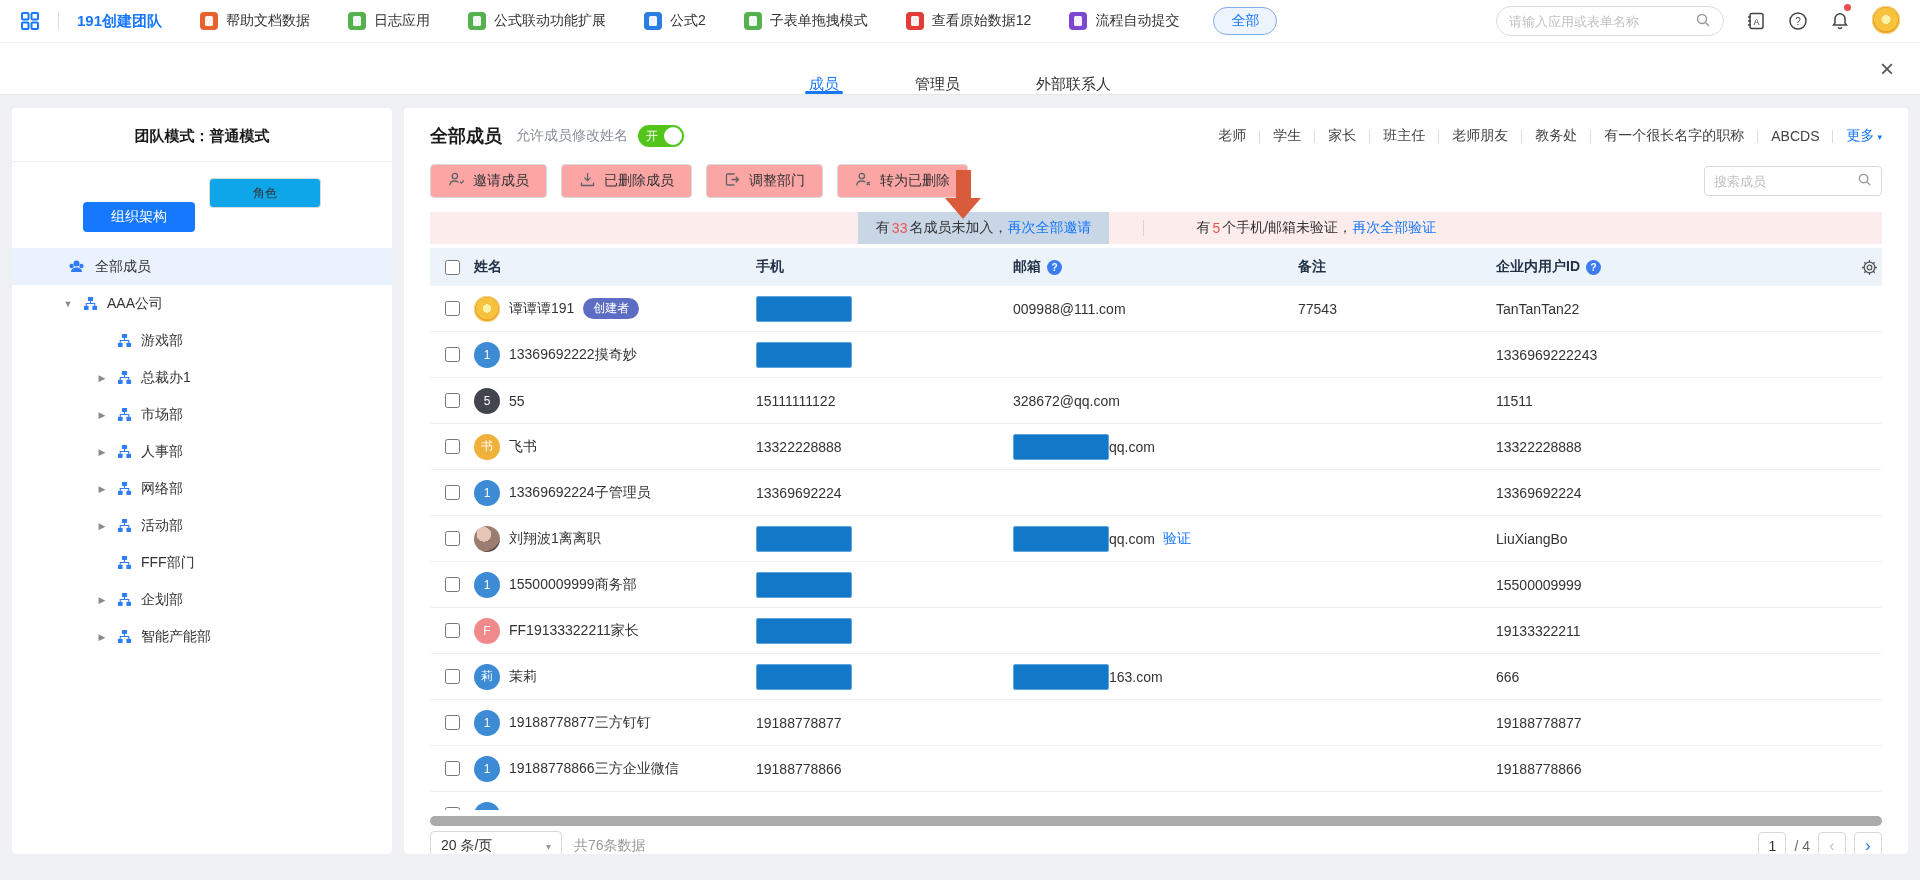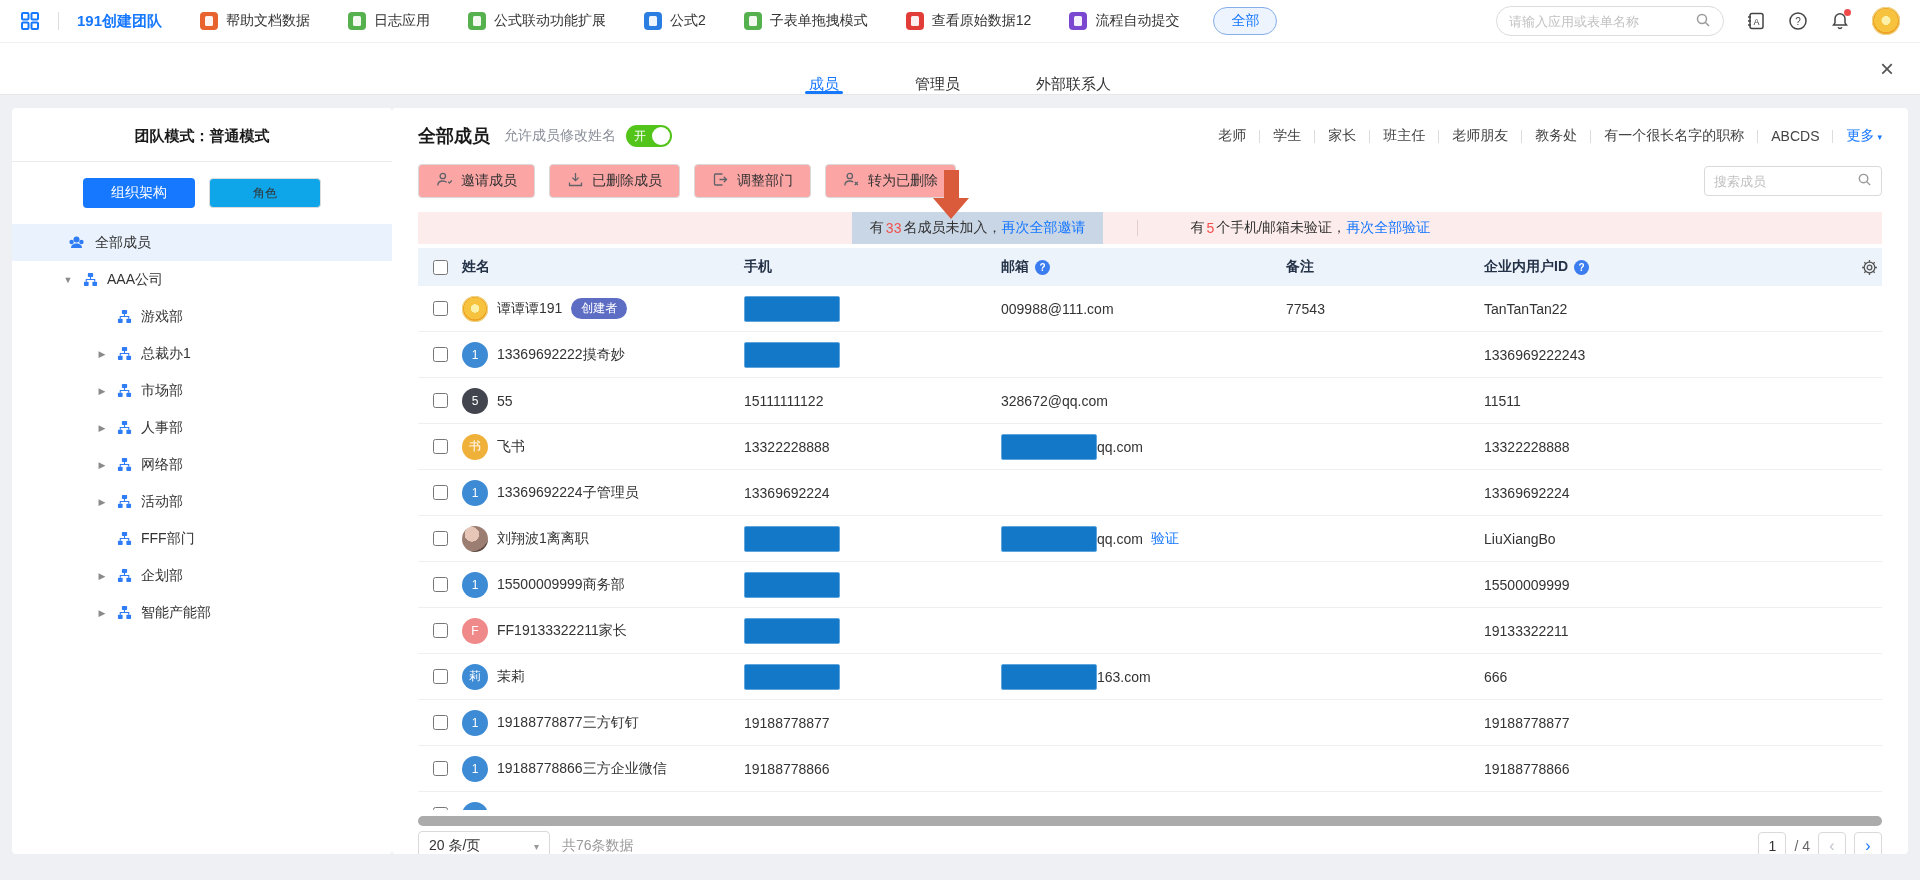--- a/index.html
+++ b/index.html
@@ -12,45 +12,45 @@
   .topbar { height:43px; background:#fff; display:flex; align-items:center; padding:0 20px; border-bottom:1px solid #f0f0f0; }
   .grid-icon { display:inline-flex; cursor:pointer; }
   .tb-divider { width:1px; height:18px; background:#ddd; margin:0 18px; }
   .team-name { color:#1677ff; font-size:15px; font-weight:bold; cursor:pointer; }
   .apps { display:flex; align-items:center; }
   .app { display:flex; align-items:center; margin-left:38px; cursor:pointer; white-space:nowrap; }
   .app-icon { width:18px; height:18px; border-radius:4px; margin-right:8px; position:relative; flex:none; }
   .app-icon::after { content:""; position:absolute; left:5px; top:4px; width:8px; height:10px; background:rgba(255,255,255,.92); border-radius:1.5px; }
   .app-label { color:#333; font-size:14px; }
   .all-pill { margin-left:34px; padding:4px 17px; border:1px solid #85aeea; border-radius:15px; color:#1677ff; background:#eef4fe; cursor:pointer; }
-  .tb-right { margin-left:auto; display:flex; align-items:center; gap:22px; }
+  .tb-right { margin-left:auto; display:flex; gap:22px; }
   .tb-search { width:228px; height:30px; border:1px solid #dcdcdc; border-radius:15px; display:flex; align-items:center; padding:0 12px; }
   .tb-search input { border:none; flex:1; font-size:13px; color:#333; background:transparent; }
   .tb-search input::placeholder { color:#c2c2c2; }
   .tb-ic { display:inline-flex; align-items:center; justify-content:center; cursor:pointer; position:relative; color:#444; }
   .bell-dot { position:absolute; right:-1px; top:-2px; width:7px; height:7px; border-radius:50%; background:#f04b4b; }
   .tb-avatar { width:28px; height:28px; border-radius:50%; cursor:pointer; }
   .avatar-flower { background:radial-gradient(circle at 50% 48%, #fdf0a8 0 22%, #f7c33e 23% 58%, #eda225 59% 100%); box-shadow:0 0 0 1px #f0d98c inset; }
 
   
   .tabrow { height:52px; background:#fff; border-bottom:1px solid #e7e7e7; display:flex; align-items:center; justify-content:center; position:relative; }
   .tabs { display:flex; gap:68px; height:100%;align-items:flex-end; }
   .tab { display:flex; align-items:center; font-size:15px; color:#333; cursor:pointer; position:relative; padding:0 4px; }
   .tab.active { color:#1677ff; }
   .tab.active::after { content:""; position:absolute; left:0; right:0; bottom:0; height:3px; background:#1677ff; border-radius:2px; }
   .close-x { position:absolute; right:26px; top:50%; transform:translateY(-50%); font-size:24px; color:#555; cursor:pointer; line-height:1; }
 
   
-  .content { display:flex; padding:13px 12px 11px; height:770px; }
+  .content { display:flex; gap:12px; padding:13px 12px 11px; height:770px; }
 
   
   .sidebar { width:380px; background:#fff; border-radius:4px; display:flex; flex-direction:column; overflow:hidden; }
   .side-title { text-align:center; font-weight:bold; font-size:15px; color:#1a1a1a; padding:19px 0 15px; border-bottom:1px solid #ececec; margin:0 0 0; }
   .side-btns { display:flex; justify-content:center; gap:14px; padding:16px 0 14px; }
-  .btn-blue { width:112px; height:30px; background:#1677ff; color:#fff; border:none; border-radius:4px; font-size:14px; }
+  .btn-blue { width:112px; height:30px; background:#1677ff; color:#fff; border:none; border-radius:4px; font-size:14px;margin-top:24px; }
   .btn-plain { width:112px; height:30px; background:#0ea5e9; color:#333; border:1px solid #dcdcdc; border-radius:4px; font-size:12px; }
   .tree { flex:1; overflow:hidden; padding-top:2px; }
   .tree-item { height:37px; display:flex; align-items:center; cursor:pointer; color:#333; }
   .tree-item.selected { background:#e9f2fd; }
   .ti-all { padding-left:56px; gap:10px; }
   .ti-company { padding-left:50px; gap:9px; }
   .ti-dept { padding-left:84px; gap:9px; }
   .t-arr { width:12px; font-size:9px; color:#8a8a8a; text-align:center; flex:none; }
   .t-ic { display:inline-flex; flex:none; }
   .side-bottom { display:flex; align-items:center; gap:9px; padding:0 0 0 38px; height:52px; color:#4a4a4a; cursor:pointer; flex:none; }

